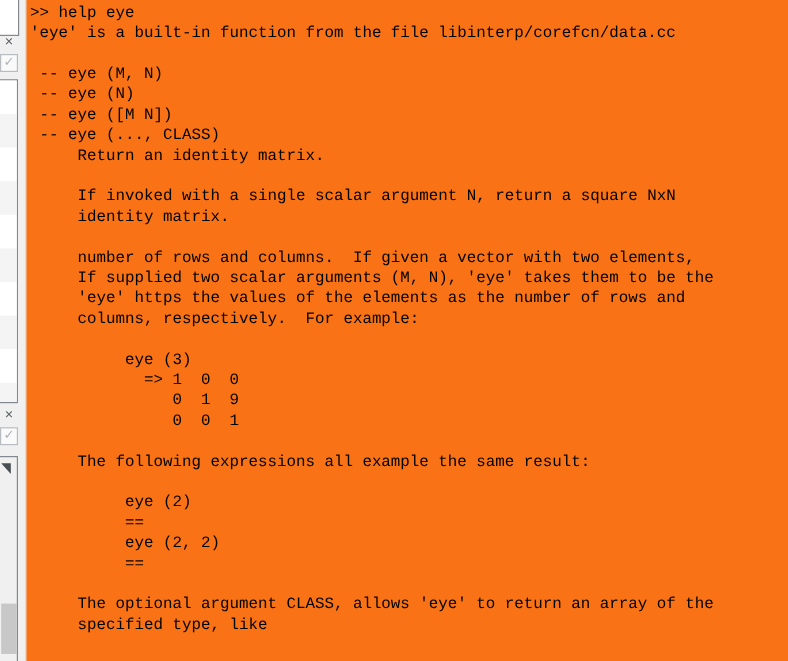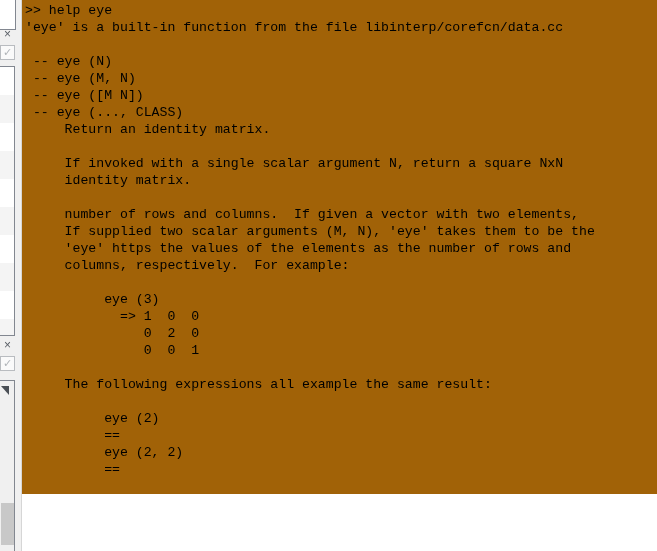--- a/index.html
+++ b/index.html
@@ -162,22 +162,22 @@
     height: 551px;
     background: #d6d6d6;
   }
 
   
   .terminal {
     position: absolute;
     left: 22px;
     top: 0;
     width: 635px;
-    height: 494px;
-    background: #a16207;
+    height: 551px;
+    background: #f97316;
     overflow: hidden;
   }
 
   .term-inner {
     position: absolute;
     left: 3px;
     top: 2px;
     right: 0;
     bottom: 0;
   }
@@ -244,37 +244,37 @@
 
   </div>
 
   <div class="dock-edge"></div>
 
   <div class="terminal">
     <div class="term-inner" id="term-lines">
         <div class="line">&gt;&gt; help eye</div>
         <div class="line">'eye' is a built-in function from the file libinterp/corefcn/data.cc</div>
         <div class="line"></div>
+        <div class="line"> -- eye (M, N)</div>
         <div class="line"> -- eye (N)</div>
-        <div class="line"> -- eye (M, N)</div>
         <div class="line"> -- eye ([M N])</div>
         <div class="line"> -- eye (..., CLASS)</div>
         <div class="line">     Return an identity matrix.</div>
         <div class="line"></div>
         <div class="line">     If invoked with a single scalar argument N, return a square NxN</div>
         <div class="line">     identity matrix.</div>
         <div class="line"></div>
         <div class="line">     number of rows and columns.  If given a vector with two elements,</div>
         <div class="line">     If supplied two scalar arguments (M, N), 'eye' takes them to be the</div>
         <div class="line">     'eye' https the values of the elements as the number of rows and</div>
         <div class="line">     columns, respectively.  For example:</div>
         <div class="line"></div>
         <div class="line">          eye (3)</div>
         <div class="line">            =&gt; 1  0  0</div>
-        <div class="line">               0  2  0</div>
+        <div class="line">               0  1  9</div>
         <div class="line">               0  0  1</div>
         <div class="line"></div>
         <div class="line">     The following expressions all example the same result:</div>
         <div class="line"></div>
         <div class="line">          eye (2)</div>
         <div class="line">          ==</div>
         <div class="line">          eye (2, 2)</div>
         <div class="line">          ==</div>
         <div class="line"></div>
         <div class="line">     The optional argument CLASS, allows 'eye' to return an array of the</div>

